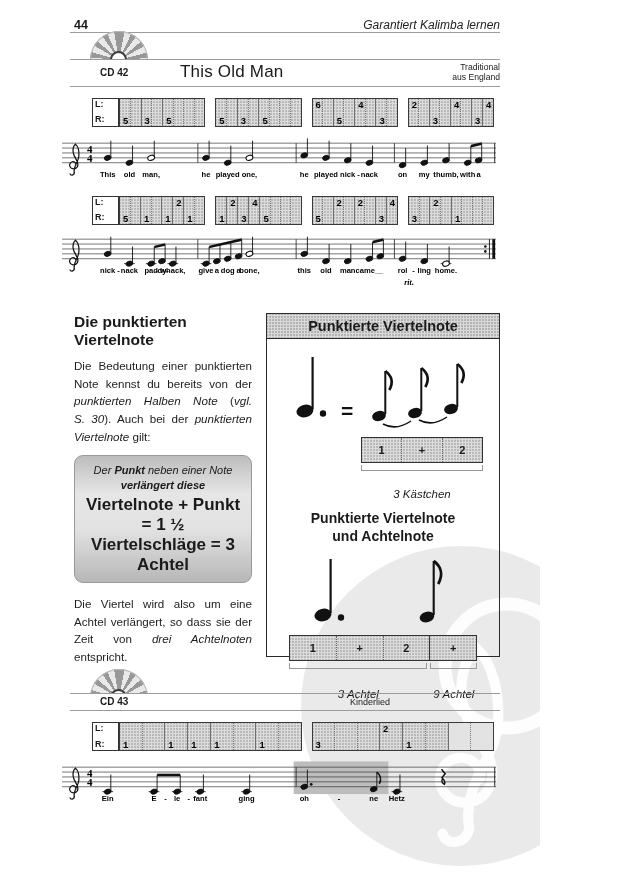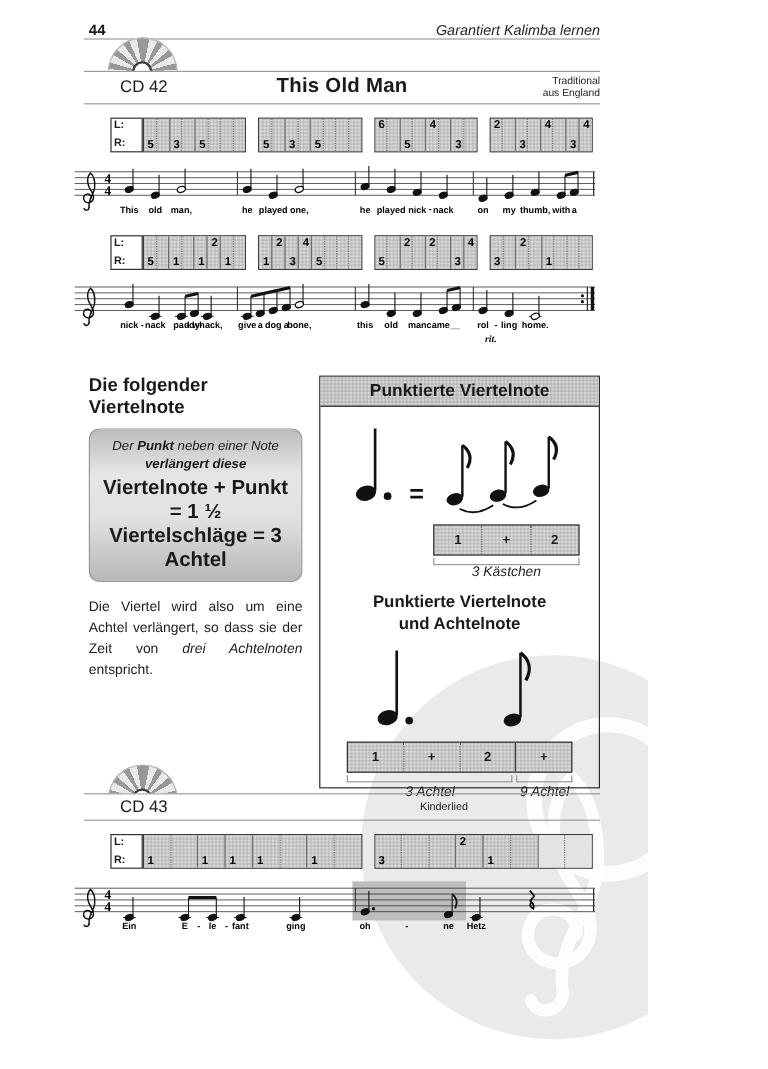--- a/index.html
+++ b/index.html
@@ -11,22 +11,22 @@
   
   .pagehead{display:flex;justify-content:space-between;align-items:flex-end;
             margin:0 40px 0 70px;padding-top:14px;height:18px;border-bottom:1px solid #9c9c9c;}
   .pnum{font-weight:bold;font-size:12.5px;margin-left:4px;}
   .btitle{font-style:italic;font-size:12px;color:#222;}
 
   
   .songhead{position:relative;margin:26px 40px 0 70px;}
   .songhead .rule{border-top:1px solid #9c9c9c;height:0;}
   .titlerow{display:grid;grid-template-columns:110px 1fr 110px;align-items:center;padding:2px 0 3px 0;}
-  .cdlabel{font-weight:normal;font-size:14px;padding-left:30px;}
-  .songtitle{text-align:center;font-weight:bold;font-size:17px;letter-spacing:.2px;}
+  .cdlabel{font-weight:bold;font-size:10px;padding-left:30px;}
+  .songtitle{text-align:left;font-weight:normal;font-size:17px;letter-spacing:.2px;}
   .credit{text-align:right;font-size:8.6px;line-height:1.2;color:#222;}
   .cdwrap{position:absolute;left:20px;top:-28px;width:60px;height:28px;overflow:hidden;}
   .cddisc{position:absolute;top:0;left:0;width:58px;height:58px;border-radius:50%;
           background:repeating-conic-gradient(#989898 0 11deg,#e9e9e9 11deg 25deg);
           box-shadow:inset 0 0 0 1px #b5b5b5;}
   .cdhole{position:absolute;left:20px;top:20px;width:13px;height:13px;border-radius:50%;
           background:#fff;border:2.5px solid #3c3c3c;}
 
   
   .stip{background-color:#b9b9b9;background-image:radial-gradient(rgba(255,255,255,.5) 1px, rgba(0,0,0,0) 1.3px);background-size:3px 3px;}
@@ -68,21 +68,21 @@
   .sb-body{padding:2px 8px 6px 8px;display:flex;flex-direction:column;flex:1;}
   .sb-sub{text-align:center;font-weight:bold;font-size:14px;line-height:1.25;margin:10px 0 2px 0;}
   .cellsrow{display:flex;height:24px;border:1px solid #333;}
   .cellsrow .cell{flex:1 1 0;position:relative;display:flex;align-items:center;justify-content:center;
                   font-weight:bold;font-size:11px;}
   .cellsrow .cell.dsep{border-left:1px dotted #666;}
   .cellsrow .cell.ssep{border-left:1px solid #333;}
   .cells1{margin:0 8px 0 86px;}
   .cells2{margin:0 14px 0 14px;}
   .bracket{height:5px;border-left:1px solid #999;border-right:1px solid #999;border-bottom:1px solid #999;}
-  .brlabel{text-align:center;font-style:italic;font-size:11.5px;margin-top:0;}
+  .brlabel{text-align:center;font-style:italic;font-size:11.5px;margin-top:17px;}
   .br1{margin:2px 8px 0 86px;}
   .br2row{display:flex;gap:3px;margin:2px 14px 0 14px;}
   .br2a{flex:3;} .br2b{flex:1;}
 </style>
 </head>
 <body>
 
 <div class="page">
 
   <svg class="wm" width="352" height="336" viewBox="0 0 352 336">
@@ -454,21 +454,22 @@
           <text x="417.5" y="52" text-anchor="middle" class="lyr">rol</text>
           <text x="430.8125" y="51.5" text-anchor="middle" class="lyr">-</text>
           <text x="444.125" y="52" text-anchor="middle" class="lyr">ling</text>
           <text x="470.75" y="52" text-anchor="middle" class="lyr">home.</text>
           <text x="419.5" y="66" class="rit">rit.</text>
         </svg>
       </div>
 
     <div class="section">
       <div class="leftcol">
-        <h2 class="heading">Die folgender Viertelnote</h2>
+        <h2 class="heading">Die punktierten Viertelnote</h2>
+        <p class="para">Die Bedeutung einer punktierten Note kennst du bereits von der <i>punktierten Halben Note</i> (<i>vgl. S.&nbsp;30</i>). Auch bei der <i>punktierten Viertelnote</i> gilt:</p>
         <div class="ibox">
           <div class="il">Der <b>Punkt</b> neben einer Note <b>verlängert diese</b></div>
           <div class="bl">Viertelnote + Punkt = 1 ½ Viertelschläge = 3 Achtel</div>
         </div>
         <p class="para">Die Viertel wird also um eine Achtel verlängert, so dass sie der Zeit von <i>drei Achtelnoten</i> entspricht.</p>
       </div>
 
       <div class="sidebox">
         <div class="sb-head stip">Punktierte Viertelnote</div>
         <div class="sb-body">
@@ -524,21 +525,21 @@
             <div class="bracket br2b"></div>
           </div>
           <div class="br2row">
             <div class="brlabel br2a">3 Achtel</div>
             <div class="brlabel br2b">9 Achtel</div>
           </div>
         </div>
       </div>
     </div>
 
-    <div class="songhead" style="margin-top:4px">
+    <div class="songhead" style="margin-top:18px">
       <div class="cdwrap" style="height:24px;top:-24px">
         <div class="cddisc"></div>
         <div class="cdhole"></div>
       </div>
       <div class="rule"></div>
       <div class="titlerow">
         <span class="cdlabel">CD 43</span>
         <span class="credit" style="font-size:9px">Kinderlied</span>
       </div>
       <div class="rule"></div>

